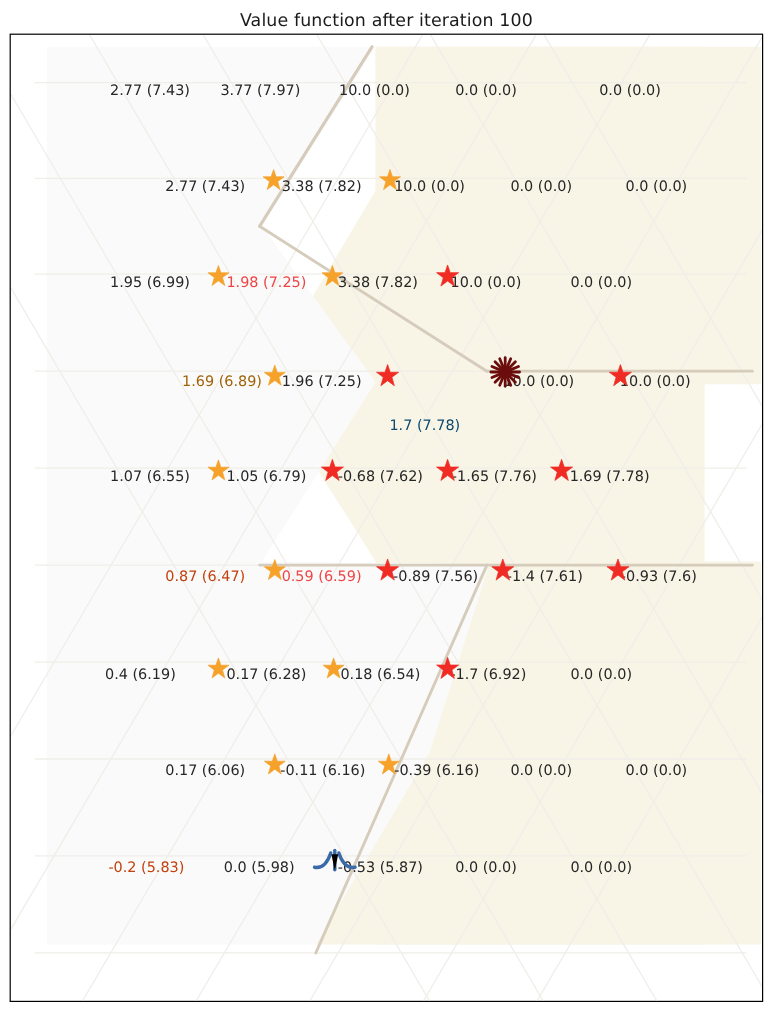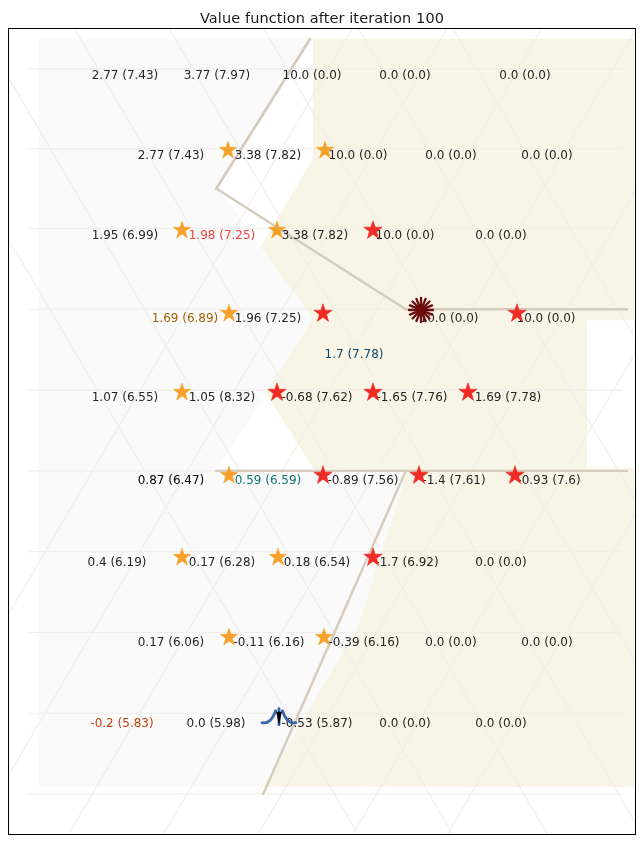--- a/index.html
+++ b/index.html
@@ -145,26 +145,26 @@
         <div class="cell-label" style="left: 213px; top: 206px; color: #ef4444;">1.98 (7.25)</div>
         <div class="cell-label" style="left: 306px; top: 206px; color: rgb(38, 38, 38);">3.38 (7.82)</div>
         <div class="cell-label" style="left: 396px; top: 206px; color: rgb(38, 38, 38);">10.0 (0.0)</div>
         <div class="cell-label" style="left: 492px; top: 206px; color: rgb(38, 38, 38);">0.0 (0.0)</div>
         <div class="cell-label" style="left: 176px; top: 289px; color: #a16207;">1.69 (6.89)</div>
         <div class="cell-label" style="left: 259px; top: 289px; color: rgb(38, 38, 38);">1.96 (7.25)</div>
         <div class="cell-label" style="left: 345px; top: 289px; color: #0c4a6e; margin-top: 36px;">1.7 (7.78)</div>
         <div class="cell-label" style="left: 440px; top: 289px; color: rgb(38, 38, 38);">10.0 (0.0)</div>
         <div class="cell-label" style="left: 537px; top: 289px; color: rgb(38, 38, 38);">10.0 (0.0)</div>
         <div class="cell-label" style="left: 116px; top: 368px; color: rgb(38, 38, 38);">1.07 (6.55)</div>
-        <div class="cell-label" style="left: 213px; top: 368px; color: rgb(38, 38, 38);">1.05 (8.32)</div>
+        <div class="cell-label" style="left: 213px; top: 368px; color: rgb(38, 38, 38);">1.05 (6.79)</div>
         <div class="cell-label" style="left: 308px; top: 368px; color: rgb(38, 38, 38);">-0.68 (7.62)</div>
         <div class="cell-label" style="left: 403px; top: 368px; color: rgb(38, 38, 38);">-1.65 (7.76)</div>
         <div class="cell-label" style="left: 499px; top: 368px; color: rgb(38, 38, 38);">1.69 (7.78)</div>
-        <div class="cell-label" style="left: 162px; top: 451px; color: #000000;">0.87 (6.47)</div>
-        <div class="cell-label" style="left: 259px; top: 451px; color: #0f766e;">0.59 (6.59)</div>
+        <div class="cell-label" style="left: 162px; top: 451px; color: #c2410c;">0.87 (6.47)</div>
+        <div class="cell-label" style="left: 259px; top: 451px; color: #ef4444;">0.59 (6.59)</div>
         <div class="cell-label" style="left: 354px; top: 451px; color: rgb(38, 38, 38);">-0.89 (7.56)</div>
         <div class="cell-label" style="left: 445px; top: 451px; color: rgb(38, 38, 38);">-1.4 (7.61)</div>
         <div class="cell-label" style="left: 540px; top: 451px; color: rgb(38, 38, 38);">-0.93 (7.6)</div>
         <div class="cell-label" style="left: 108px; top: 533px; color: rgb(38, 38, 38);">0.4 (6.19)</div>
         <div class="cell-label" style="left: 213px; top: 533px; color: rgb(38, 38, 38);">0.17 (6.28)</div>
         <div class="cell-label" style="left: 308px; top: 533px; color: rgb(38, 38, 38);">0.18 (6.54)</div>
         <div class="cell-label" style="left: 398px; top: 533px; color: rgb(38, 38, 38);">-1.7 (6.92)</div>
         <div class="cell-label" style="left: 492px; top: 533px; color: rgb(38, 38, 38);">0.0 (0.0)</div>
         <div class="cell-label" style="left: 162px; top: 613px; color: rgb(38, 38, 38);">0.17 (6.06)</div>
         <div class="cell-label" style="left: 260px; top: 613px; color: rgb(38, 38, 38);">-0.11 (6.16)</div>

